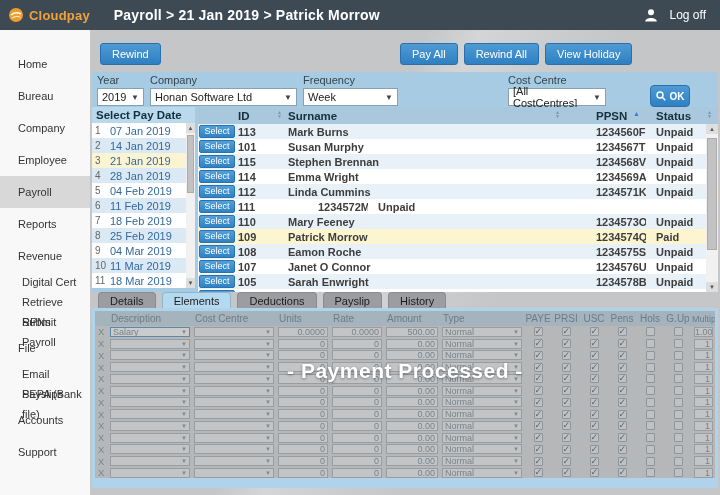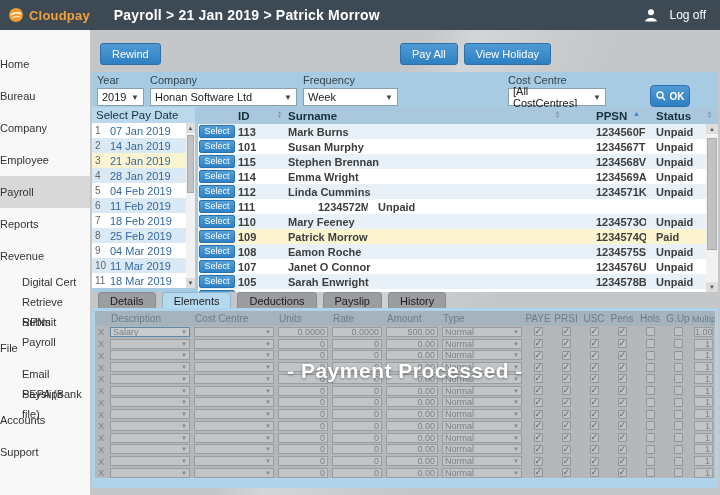--- a/index.html
+++ b/index.html
@@ -11,21 +11,21 @@
     display:flex;align-items:center;z-index:10;}
   .logo-wrap{display:flex;align-items:center;margin-left:8px;}
   .brand{color:#f0a23c;font-weight:bold;font-size:13px;margin-left:5px;letter-spacing:.2px;}
   .page-title{color:#fff;font-size:14px;font-weight:600;margin-left:24px;letter-spacing:.2px;}
   .top-right{margin-left:auto;display:flex;align-items:center;}
   .logoff{color:#fff;font-size:12px;margin:0 14px 0 12px;}
 
   
   .sidebar{position:absolute;left:0;top:30px;width:90px;height:465px;background:#f8f8f8;
     padding-top:18px;box-sizing:border-box;}
-  .snav-item{height:32px;line-height:32px;padding-left:0;font-size:11px;color:#333;cursor:default;}
+  .snav-item{height:32px;line-height:32px;padding-left:18px;font-size:11px;color:#333;cursor:default;}
   .snav-item.sub{height:20px;line-height:20px;padding-left:22px;}
   .snav-item.active{background:#d8d8d8;}
 
   
   .main{position:absolute;left:90px;top:30px;width:630px;height:465px;
     background:linear-gradient(115deg,#c5c6c7 0%,#c5c6c7 40%,#d4d5d6 46%,#cbccce 55%,#c5c6c7 63%);}
 
   .bbtn{background:linear-gradient(#4f9ad4,#2e80c2);border:1px solid #2a6fae;border-radius:3px;
     color:#fff;font-size:11px;height:22px;padding:0 11px;display:flex;align-items:center;box-sizing:border-box;}
   .btn-rewind{position:absolute;left:10px;top:13px;}
@@ -37,21 +37,21 @@
   .flabel{font-size:11px;color:#33454f;margin-bottom:2px;}
   .dd{background:#fff;border:1px solid #8aa0ad;height:18px;display:flex;align-items:center;
     font-size:11px;color:#222;padding:0 4px;box-sizing:border-box;}
   .dd .car{margin-left:auto;font-size:8px;color:#444;}
   .okbtn{position:absolute;left:558px;top:13px;width:40px;height:22px;background:linear-gradient(#4f9ad4,#2e80c2);
     border:1px solid #2a6fae;border-radius:4px;color:#fff;display:flex;align-items:center;justify-content:center;gap:4px;
     font-size:10px;font-weight:bold;box-sizing:border-box;}
 
   
   .paylist{position:absolute;left:0;top:35px;width:103px;}
-  .plhead{height:16px;background:#bad9ed;font-weight:normal;color:#14303e;font-size:11.5px;
+  .plhead{height:16px;background:#bad9ed;font-weight:bold;color:#14303e;font-size:11.5px;
     display:flex;align-items:center;padding-left:4px;}
   .plbody{position:relative;background:#fff;height:165px;overflow:hidden;}
   .prow{display:flex;height:15px;align-items:center;font-size:11px;background:#fff;}
   .prow.alt{background:#dbe9f5;}
   .prow.sel{background:#fbf4d2;}
   .pnum{width:15px;padding-left:3px;color:#666;font-size:10px;}
   .pdate{color:#33699f;}
 
   
   .vsb{position:absolute;top:0;bottom:0;background:#f1f1f1;}
@@ -152,20 +152,21 @@
       <div class="snav-item sub">SEPA (Bank file)</div>
       <div class="snav-item">Accounts</div>
       <div class="snav-item">Support</div>
     </div>
 
   <div class="main">
 
     <button class="bbtn btn-rewind">Rewind</button>
     <div class="btn-group">
       <button class="bbtn">Pay All</button>
+      <button class="bbtn">Rewind All</button>
       <button class="bbtn">View Holiday</button>
     </div>
 
     <div class="bluepanel">
 
       <div class="ffield" style="left:5px;width:47px;">
         <div class="flabel">Year</div>
         <div class="dd">
           <span>2019</span>
           <span class="car">▼</span>

